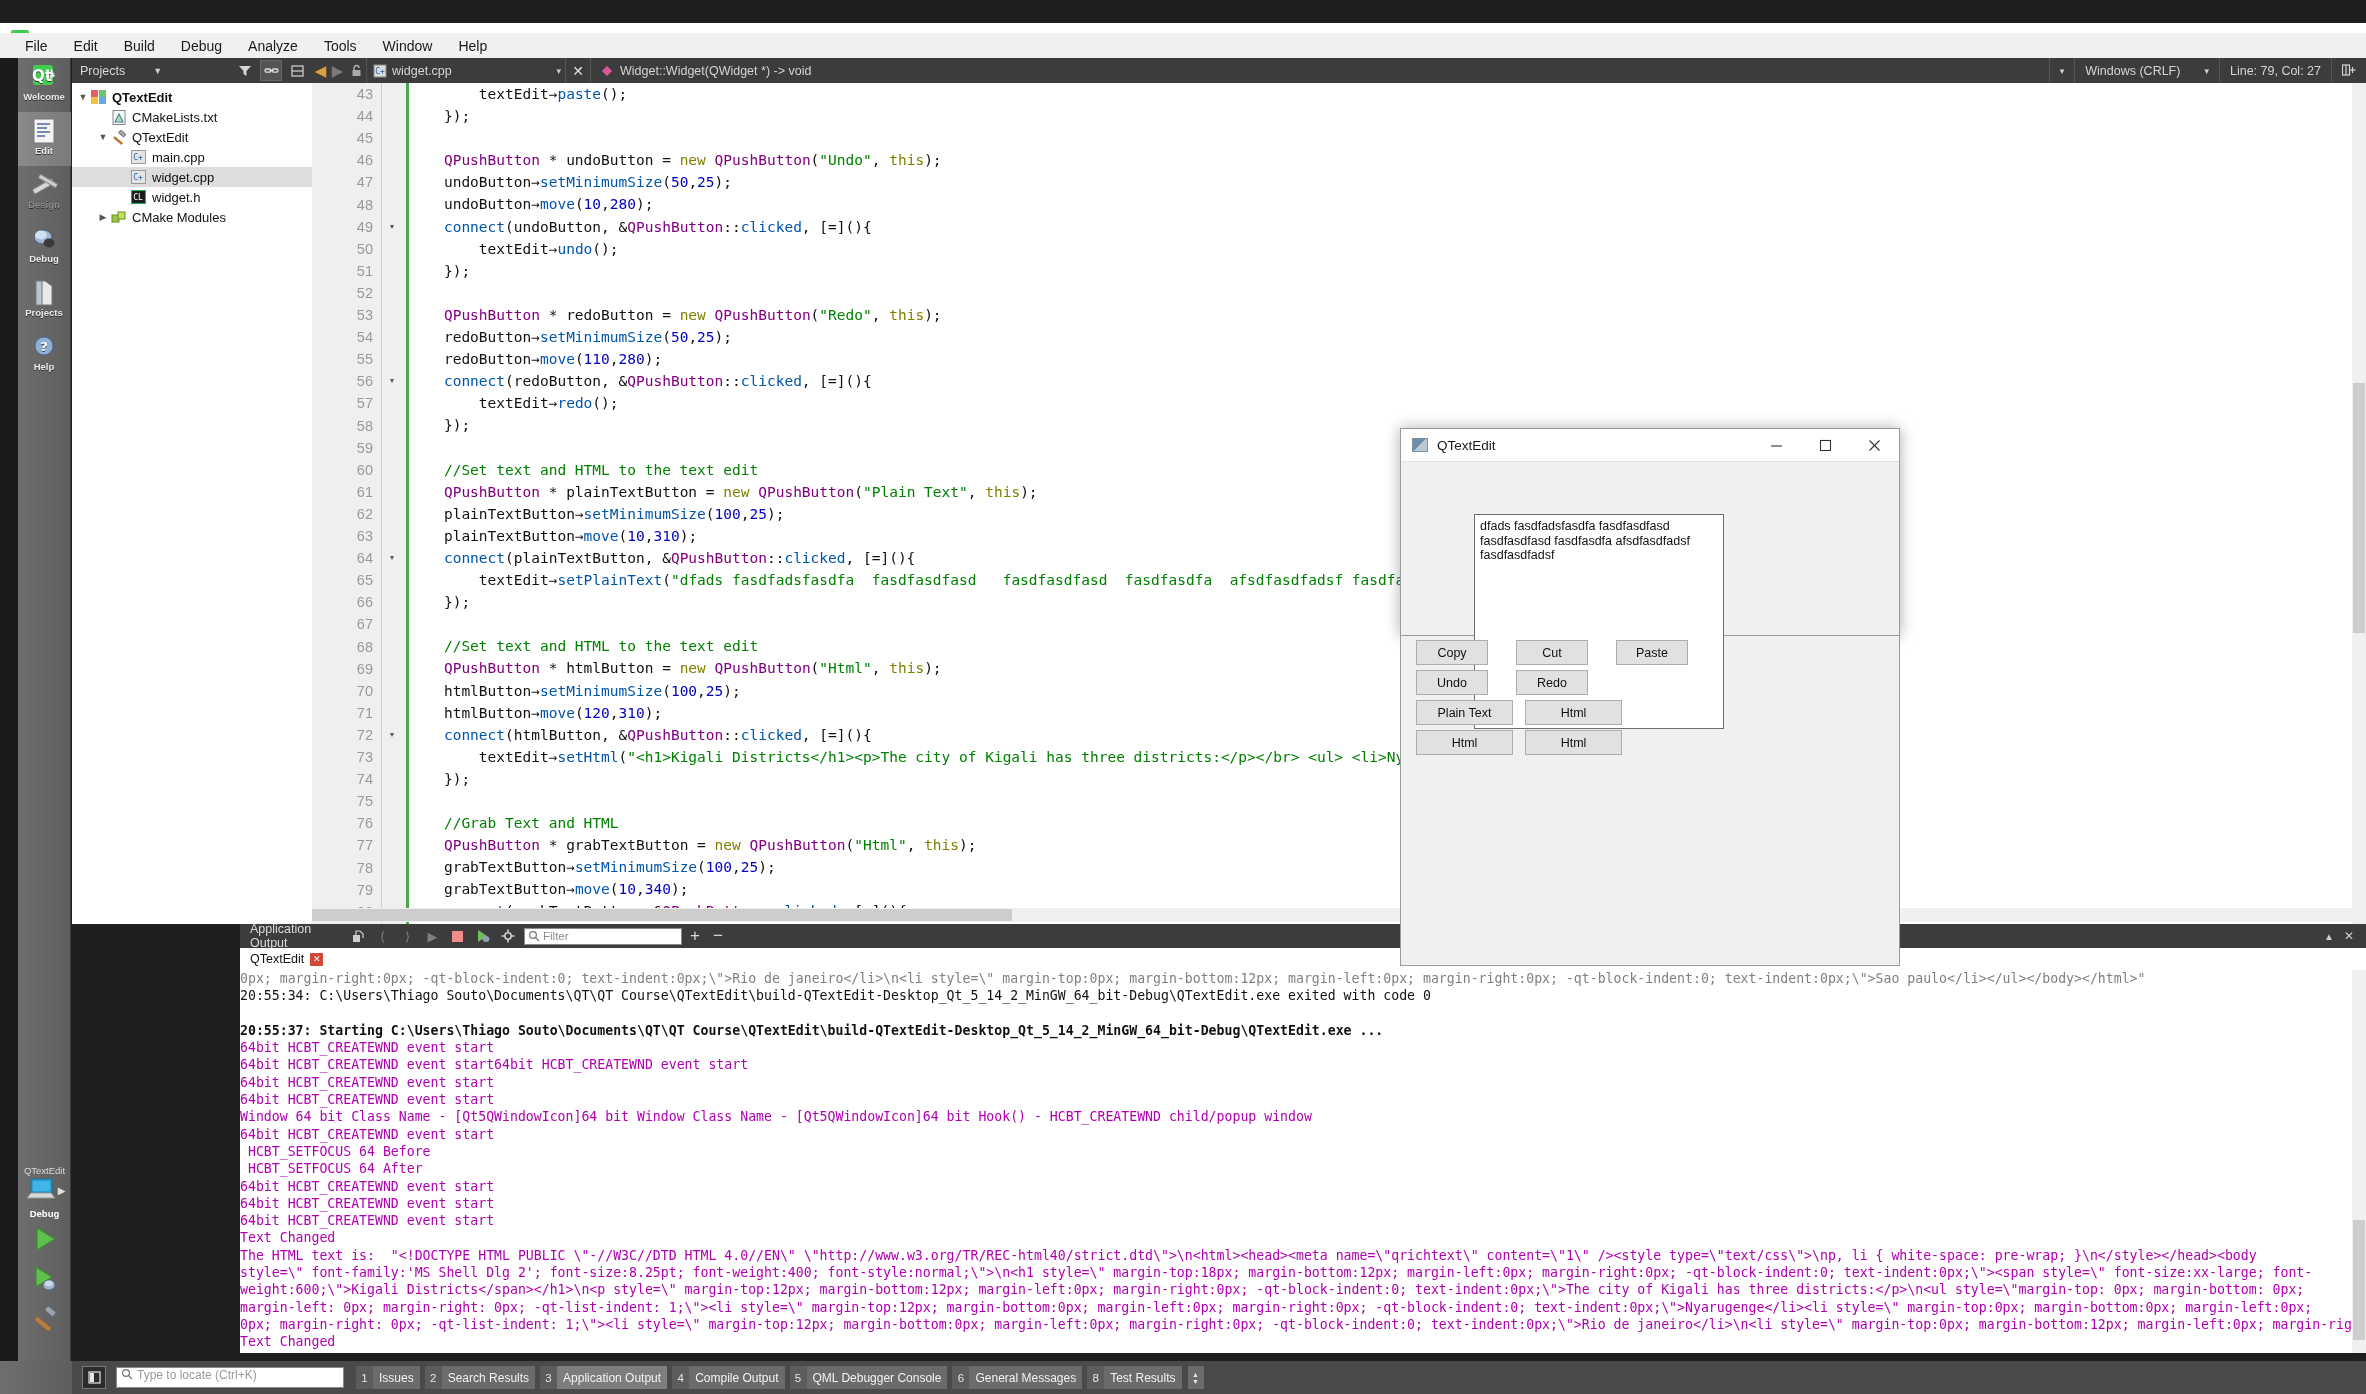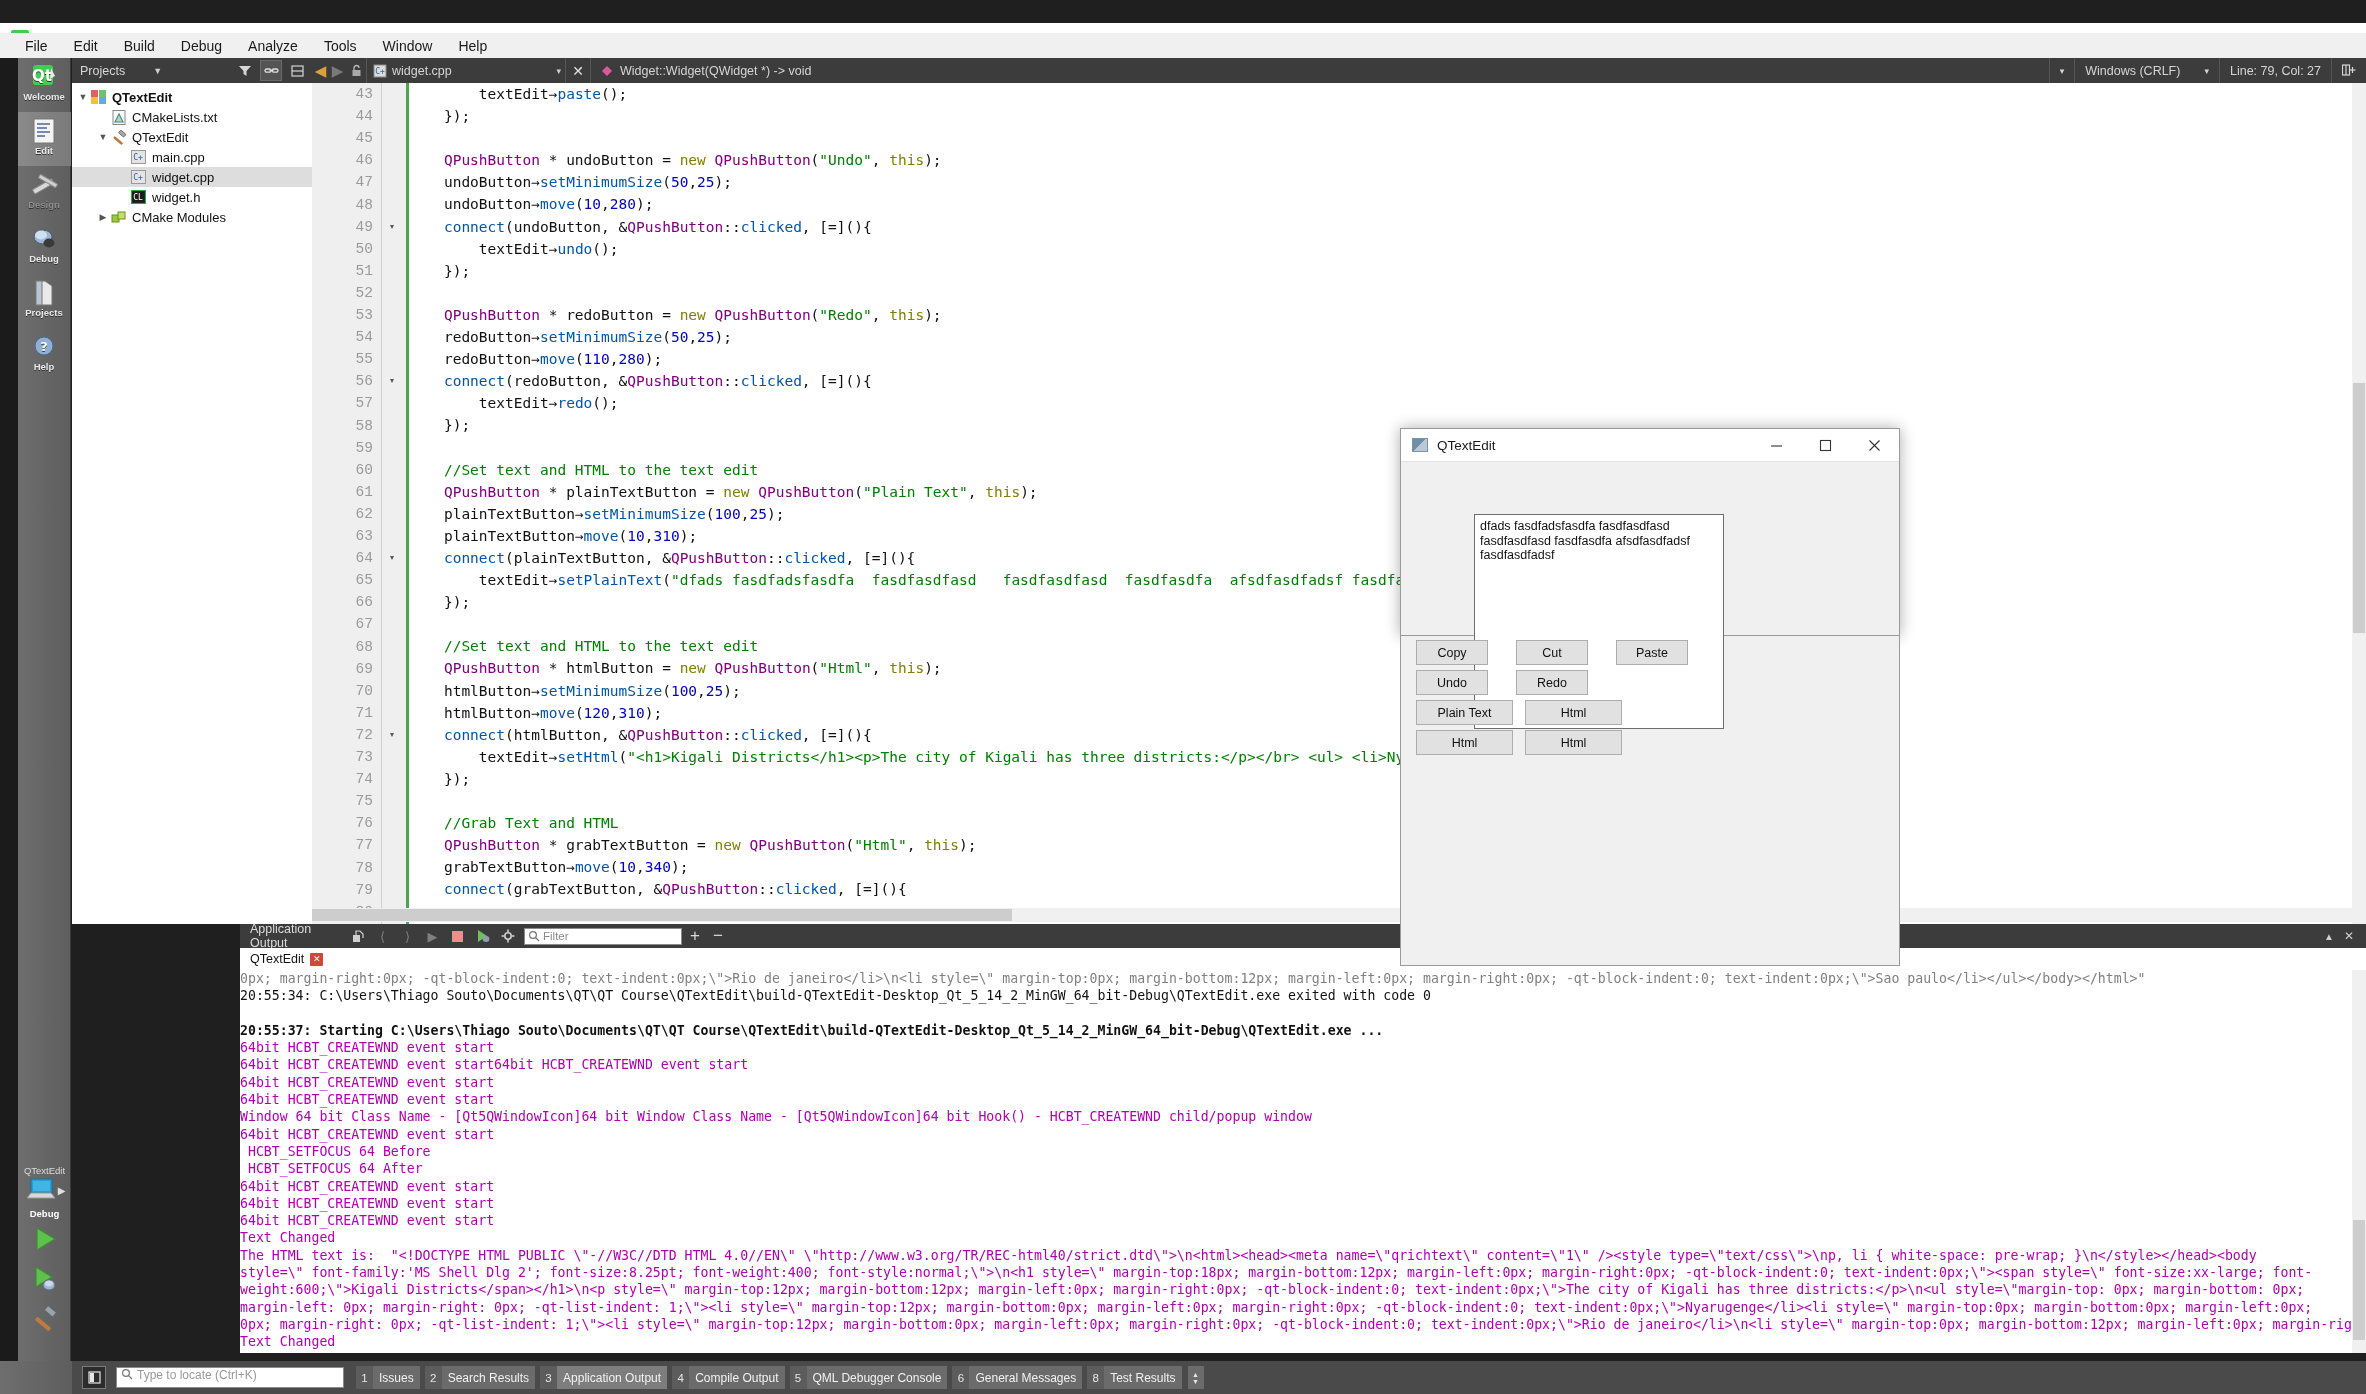--- a/index.html
+++ b/index.html
@@ -123,21 +123,21 @@
   .foldcol{
     position:absolute; left:70px; top:0; width:24px; height:841px;
     background:#efefef;
   }
   .greenbar{
     position:absolute; left:94px; top:0; width:3px; height:841px; background:#4aa84a;
   }
   .codearea { position:absolute; left:97px; top:0; right:0; height:841px; }
   .cl { height:22.1px; line-height:22.1px; white-space:pre; font-family:"DejaVu Sans Mono", monospace; font-size:14.5px; }
   .lnum { position:absolute; right:8px; width:62px; text-align:right; color:#9a9a9a;
-          font-family:Liberation Mono, monospace; font-size:14.5px; height:22.1px; line-height:22.1px; }
+          font-family:Liberation Sans, sans-serif; font-size:14.5px; height:22.1px; line-height:22.1px; }
   .fold { position:absolute; left:8px; color:#555; font-size:8px; height:22.1px; line-height:22.1px;}
   .k-type{color:#800080;} .k-kw{color:#808000;} .k-fn{color:#0055aa;} .k-str{color:#008000;}
   .k-num{color:#0000c0;} .k-cmt{color:#008000;} .k-var{color:#111;} .k-op{color:#111;}
   .k-fld{color:#0055aa;}
   .ed-scroll {
     position:absolute; right:0; top:83px; width:14px; height:841px; background:#f0f0f0;
   }
   .ed-scroll .thumb{ position:absolute; left:1px; top:300px; width:12px; height:250px; background:#cdcdcd;}
   .ed-hscroll{ position:absolute; left:312px; top:908px; width:2040px; height:14px; background:#f0f0f0;}
   .ed-hscroll .thumb{position:absolute; left:0; top:1px; width:700px; height:12px; background:#cdcdcd;}
@@ -590,20 +590,21 @@
         <div class="cl"><span class="k-cmt">    //Set text and HTML to the text edit</span></div>
         <div class="cl"><span class="k-op">    </span><span class="k-type">QPushButton</span><span class="k-op"> * htmlButton = </span><span class="k-kw">new</span><span class="k-op"> </span><span class="k-type">QPushButton</span><span class="k-op">(</span><span class="k-str">"Html"</span><span class="k-op">, </span><span class="k-kw">this</span><span class="k-op">);</span></div>
         <div class="cl"><span class="k-op">    htmlButton</span><span class="k-op">→</span><span class="k-fn">setMinimumSize</span><span class="k-op">(</span><span class="k-num">100</span><span class="k-op">,</span><span class="k-num">25</span><span class="k-op">);</span></div>
         <div class="cl"><span class="k-op">    htmlButton</span><span class="k-op">→</span><span class="k-fn">move</span><span class="k-op">(</span><span class="k-num">120</span><span class="k-op">,</span><span class="k-num">310</span><span class="k-op">);</span></div>
         <div class="cl"><span class="k-op">    </span><span class="k-fld">connect</span><span class="k-op">(htmlButton, &amp;</span><span class="k-type">QPushButton</span><span class="k-op">::</span><span class="k-fld">clicked</span><span class="k-op">, [=](){</span></div>
         <div class="cl"><span class="k-op">        </span><span class="k-var">textEdit</span><span class="k-op">→</span><span class="k-fn">setHtml</span><span class="k-op">(</span><span class="k-str">"&lt;h1&gt;Kigali Districts&lt;/h1&gt;&lt;p&gt;The city of Kigali has three districts:&lt;/p&gt;&lt;/br&gt; &lt;ul&gt; &lt;li&gt;Nyarugenge&lt;/li&gt; &lt;li&gt; Ri</span></div>
         <div class="cl"><span class="k-op">    });</span></div>
         <div class="cl"></div>
         <div class="cl"><span class="k-cmt">    //Grab Text and HTML</span></div>
         <div class="cl"><span class="k-op">    </span><span class="k-type">QPushButton</span><span class="k-op"> * grabTextButton = </span><span class="k-kw">new</span><span class="k-op"> </span><span class="k-type">QPushButton</span><span class="k-op">(</span><span class="k-str">"Html"</span><span class="k-op">, </span><span class="k-kw">this</span><span class="k-op">);</span></div>
+        <div class="cl"><span class="k-op">    grabTextButton</span><span class="k-op">→</span><span class="k-fn">setMinimumSize</span><span class="k-op">(</span><span class="k-num">100</span><span class="k-op">,</span><span class="k-num">25</span><span class="k-op">);</span></div>
         <div class="cl"><span class="k-op">    grabTextButton</span><span class="k-op">→</span><span class="k-fn">move</span><span class="k-op">(</span><span class="k-num">10</span><span class="k-op">,</span><span class="k-num">340</span><span class="k-op">);</span></div>
         <div class="cl"><span class="k-op">    </span><span class="k-fld">connect</span><span class="k-op">(grabTextButton, &amp;</span><span class="k-type">QPushButton</span><span class="k-op">::</span><span class="k-fld">clicked</span><span class="k-op">, [=](){</span></div>
         <div class="cl"></div>
       </div>
   </div>
   <div class="ed-scroll">
       <div class="thumb"></div>
     </div>
   <div class="ed-hscroll">
       <div class="thumb"></div>

